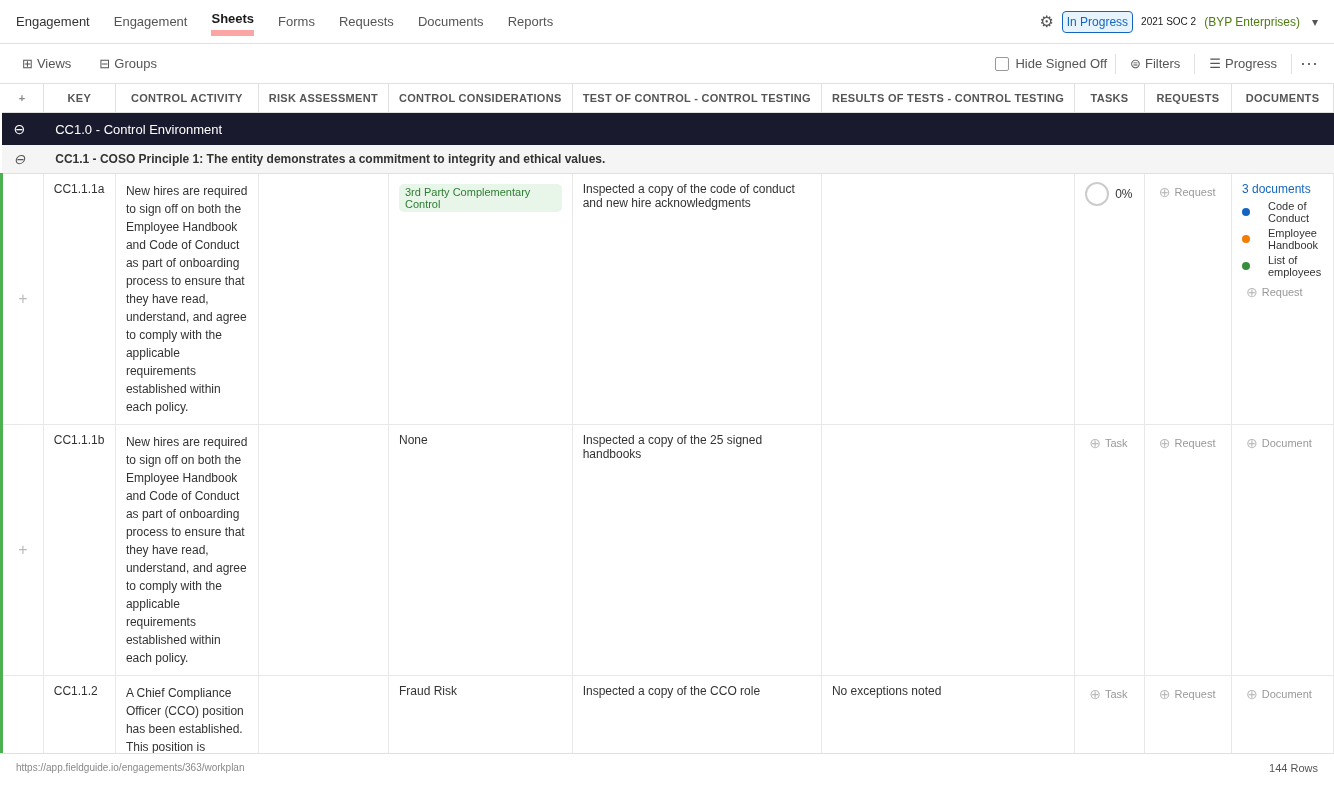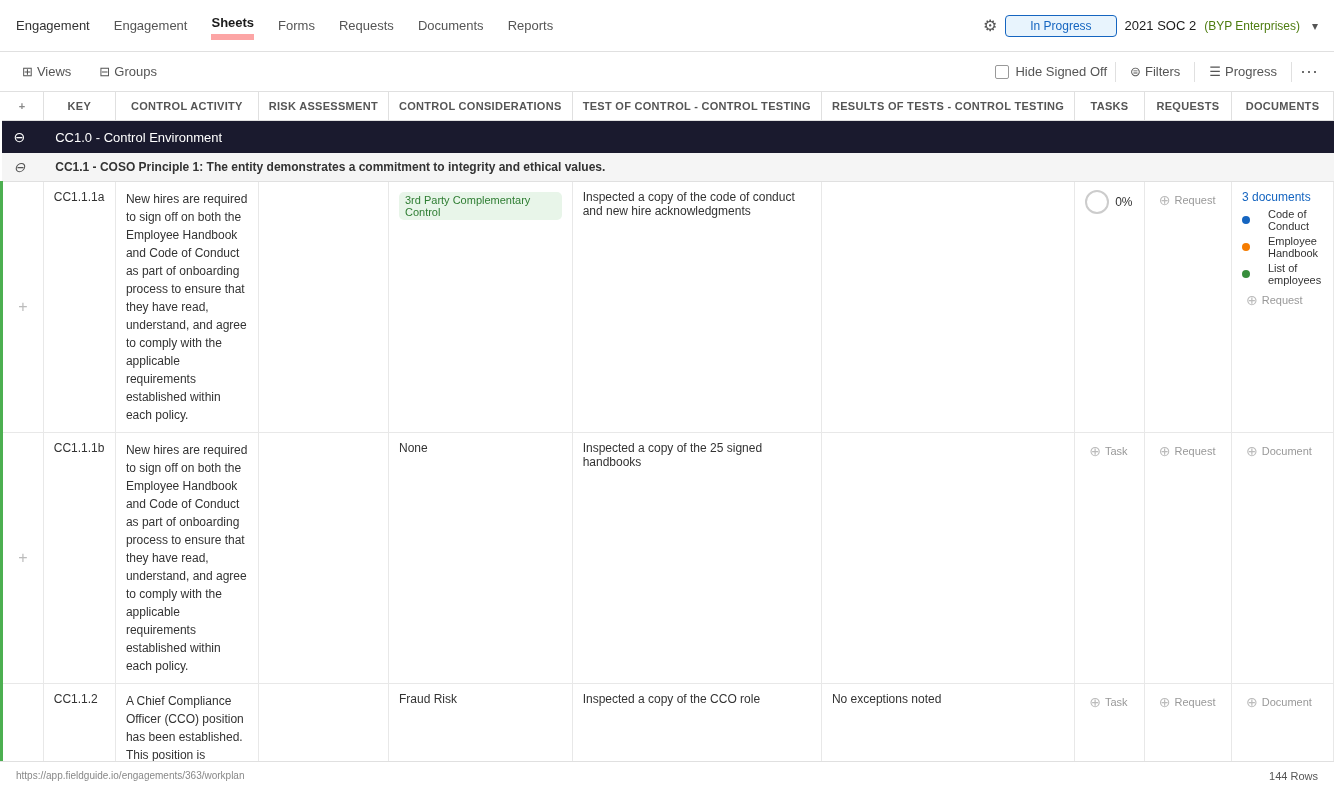--- a/index.html
+++ b/index.html
@@ -1,25 +1,25 @@
 <!DOCTYPE html>
 <html><head>
   <meta charset="utf-8">
   <style>
     * { box-sizing: border-box; margin: 0; padding: 0; }
     body { font-family: -apple-system, BlinkMacSystemFont, 'Segoe UI', sans-serif; font-size: 13px; color: #1a1a1a; background: #fff; overflow: hidden; }
 
     
-    .top-nav { display: flex; align-items: center; padding: 0 16px; height: 52px; border-bottom: 1px solid #e0e0e0; background: #fff; }
+    .top-nav { display: flex; align-items: center; padding: 0 16px; height: 44px; border-bottom: 1px solid #e0e0e0; background: #fff; }
     .top-nav-left { display: flex; align-items: center; gap: 24px; flex: 1; }
     .nav-item { color: #555; cursor: pointer; font-size: 13px; padding: 4px 0; }
     .nav-item.active { color: #1a1a1a; font-weight: 600; border-bottom: 6px solid #fca5a5; }
     .top-nav-right { display: flex; align-items: center; gap: 8px; }
-    .status-badge { background: #e8f4fd; color: #1565c0; border: 1px solid #1565c0; border-radius: 4px; padding: 3px 24px; font-size: 12px; font-weight: 500; }
-    .project-name { font-size: 13px; font-weight: 500; color: #1a1a1a; }
+    .status-badge { background: #e8f4fd; color: #1565c0; border: 1px solid #1565c0; border-radius: 4px; padding: 3px 4px; font-size: 12px; font-weight: 500; }
+    .project-name { font-size: 10px; font-weight: 500; color: #1a1a1a; }
     .project-sub { font-size: 12px; color: #4d7c0f; }
     .gear-btn { background: none; border: none; cursor: pointer; color: #555; font-size: 16px; }
     .dropdown-arrow { color: #555; cursor: pointer; font-size: 12px; margin-left: 4px; }
 
     
     .toolbar { display: flex; align-items: center; padding: 0 16px; height: 40px; border-bottom: 1px solid #e0e0e0; background: #fff; gap: 16px; }
     .toolbar-left { display: flex; align-items: center; gap: 16px; flex: 1; }
     .toolbar-btn { display: flex; align-items: center; gap: 4px; color: #555; cursor: pointer; font-size: 13px; background: none; border: none; padding: 4px 6px; border-radius: 4px; }
     .toolbar-right { display: flex; align-items: center; gap: 8px; }
     .hide-signed-btn { display: flex; align-items: center; gap: 6px; color: #555; cursor: pointer; font-size: 13px; }

